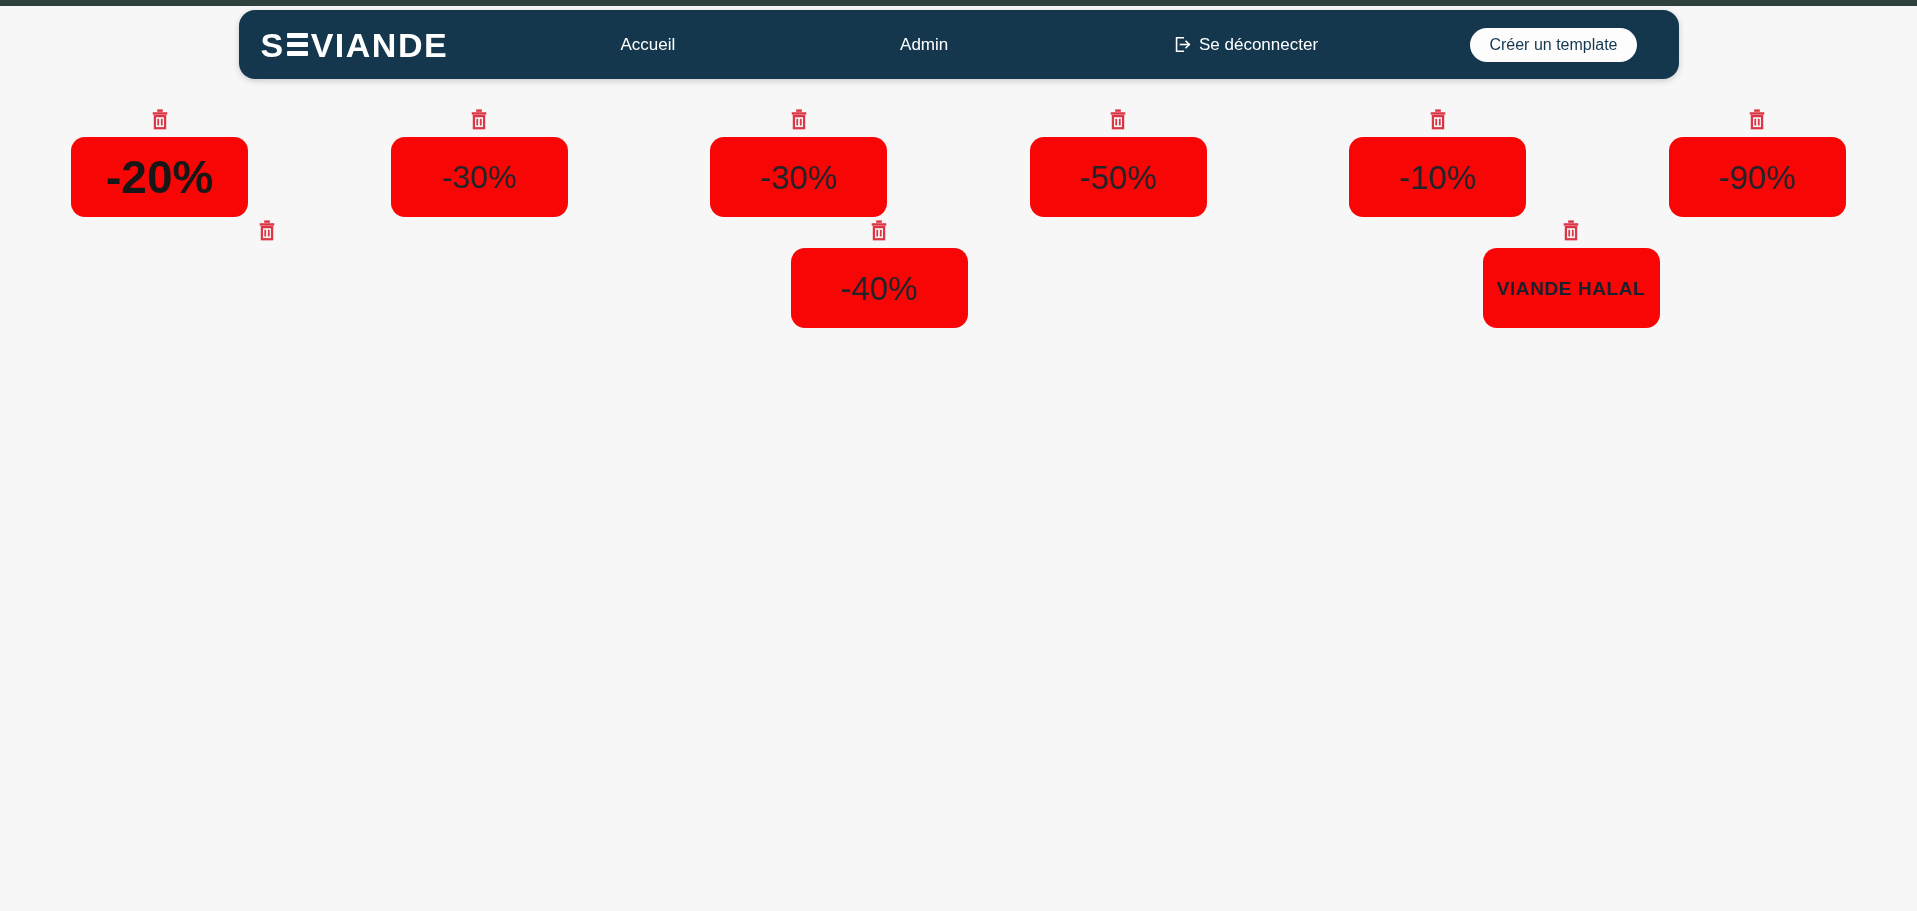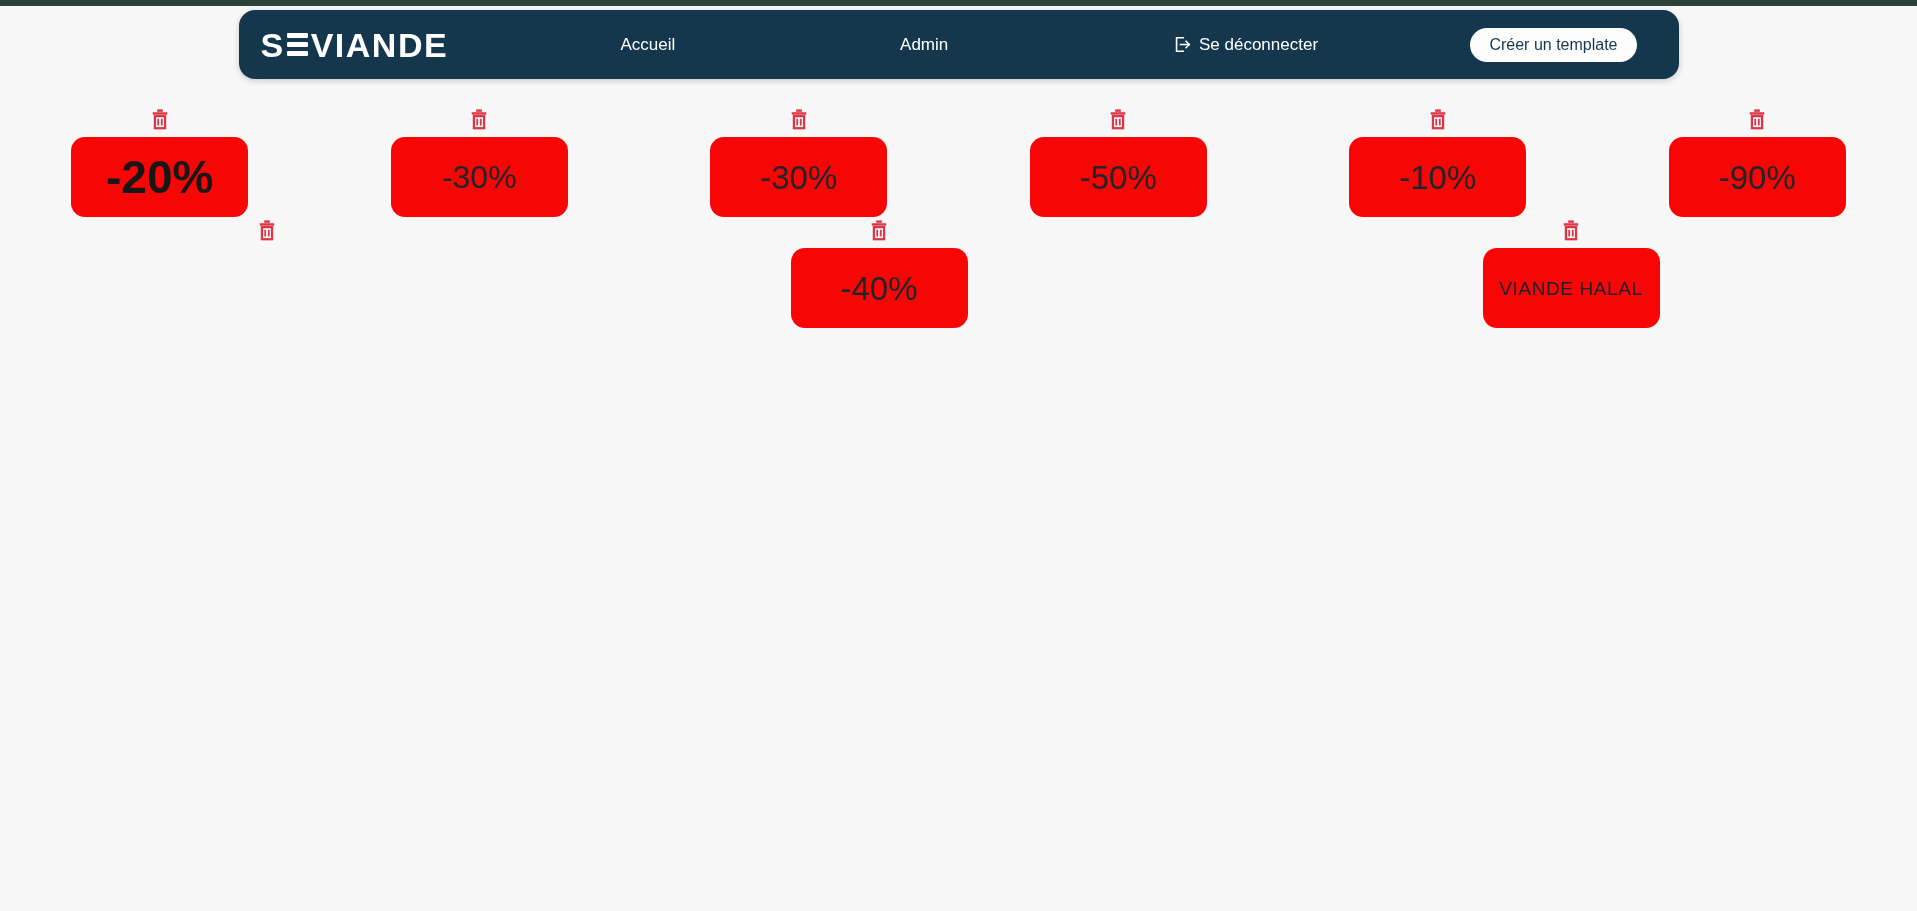--- a/index.html
+++ b/index.html
@@ -143,21 +143,21 @@
     font-size: 46px;
     font-weight: 700;
     color: #171717;
   }
   .card.v-bold .card-label {
     font-size: 32px;
     font-weight: 400;
   }
   .card.v-caps .card-label {
     font-size: 19px;
-    font-weight: 400;
+    font-weight: 700;
     letter-spacing: 0.6px;
     color: #1a202c;
     text-align: center;
   }
 </style>
 </head>
 <body>
 
 <div class="top-strip"></div>
 

